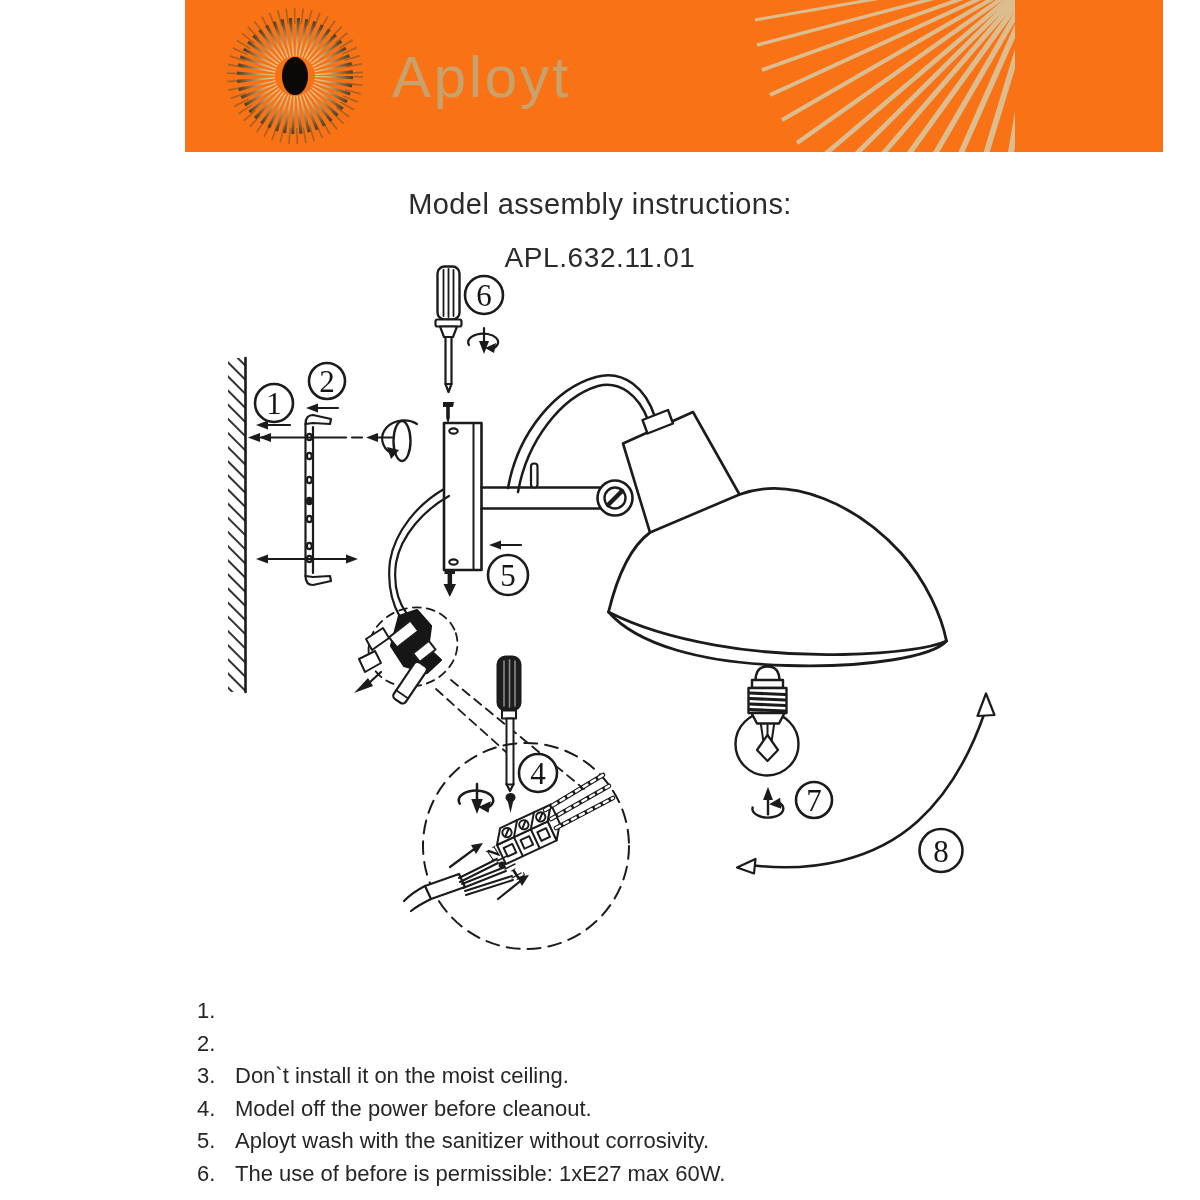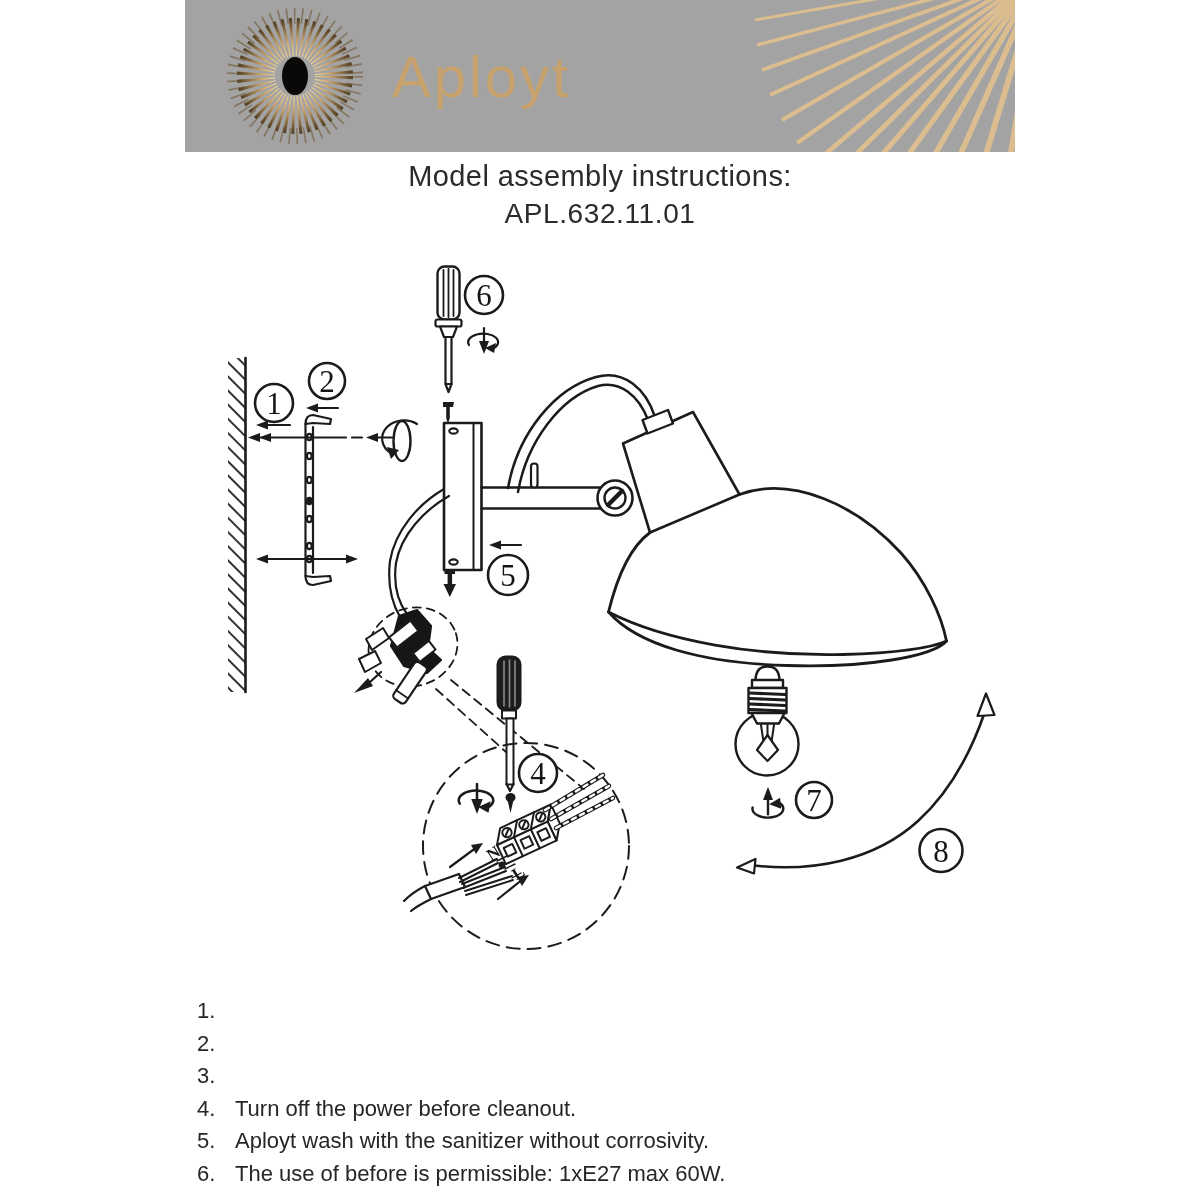--- a/index.html
+++ b/index.html
@@ -1,29 +1,29 @@
 <!DOCTYPE html>
 <html><head>
 <meta charset="utf-8">
 <style>
   html,body{margin:0;padding:0;}
   body{
     width:1200px;height:1200px;position:relative;overflow:hidden;
     background:#ffffff;font-family:"Liberation Sans",sans-serif;color:#262626;
   }
   .banner{
-    position:absolute;left:185px;top:0;width:830px;height:152px;background:#a3a3a3;
+    position:absolute;left:185px;top:0;width:978px;height:152px;background:#f97316;
   }
   .banner svg{display:block;}
   .title-block{
     position:absolute;left:185px;top:160px;width:830px;text-align:center;
     color:#2b2b2b;
   }
-  .title-line1{font-size:29px;font-weight:400;letter-spacing:.4px;}
-  .title-line2{font-size:28px;font-weight:400;margin-top:5px;letter-spacing:.6px;}
+  .title-line1{font-size:29px;font-weight:400;letter-spacing:.4px;margin-top:28px;}
+  .title-line2{font-size:28px;font-weight:400;margin-top:21px;letter-spacing:.6px;}
   .diagram-wrap{position:absolute;left:180px;top:240px;width:840px;height:760px;}
   .instructions{
     position:absolute;left:197px;top:995px;width:790px;
     font-size:22px;line-height:32.6px;color:#262626;
   }
   .instr-row{display:flex;}
   .instr-num{width:30px;flex:0 0 30px;}
   .instr-text{padding-left:8px;white-space:nowrap;}
   text.callout-num{font-family:"Liberation Serif",serif;font-size:31px;fill:#151515;}
   text.wirelabel{font-family:"Liberation Serif",serif;font-size:17px;font-weight:700;fill:#151515;}
@@ -336,24 +336,25 @@
 
 <div class="instructions">
   <div class="instr-row">
     <span class="instr-num">1.</span>
   </div>
   <div class="instr-row">
     <span class="instr-num">2.</span>
   </div>
   <div class="instr-row">
     <span class="instr-num">3.</span>
+    <span class="instr-text">Don`t install it on the moist ceiling.</span>
   </div>
   <div class="instr-row">
     <span class="instr-num">4.</span>
-    <span class="instr-text">Turn off the power before cleanout.</span>
+    <span class="instr-text">Model off the power before cleanout.</span>
   </div>
   <div class="instr-row">
     <span class="instr-num">5.</span>
     <span class="instr-text">Aployt wash with the sanitizer without corrosivity.</span>
   </div>
   <div class="instr-row">
     <span class="instr-num">6.</span>
     <span class="instr-text">The use of before is permissible: 1xE27 max 60W.</span>
   </div>
 </div>

